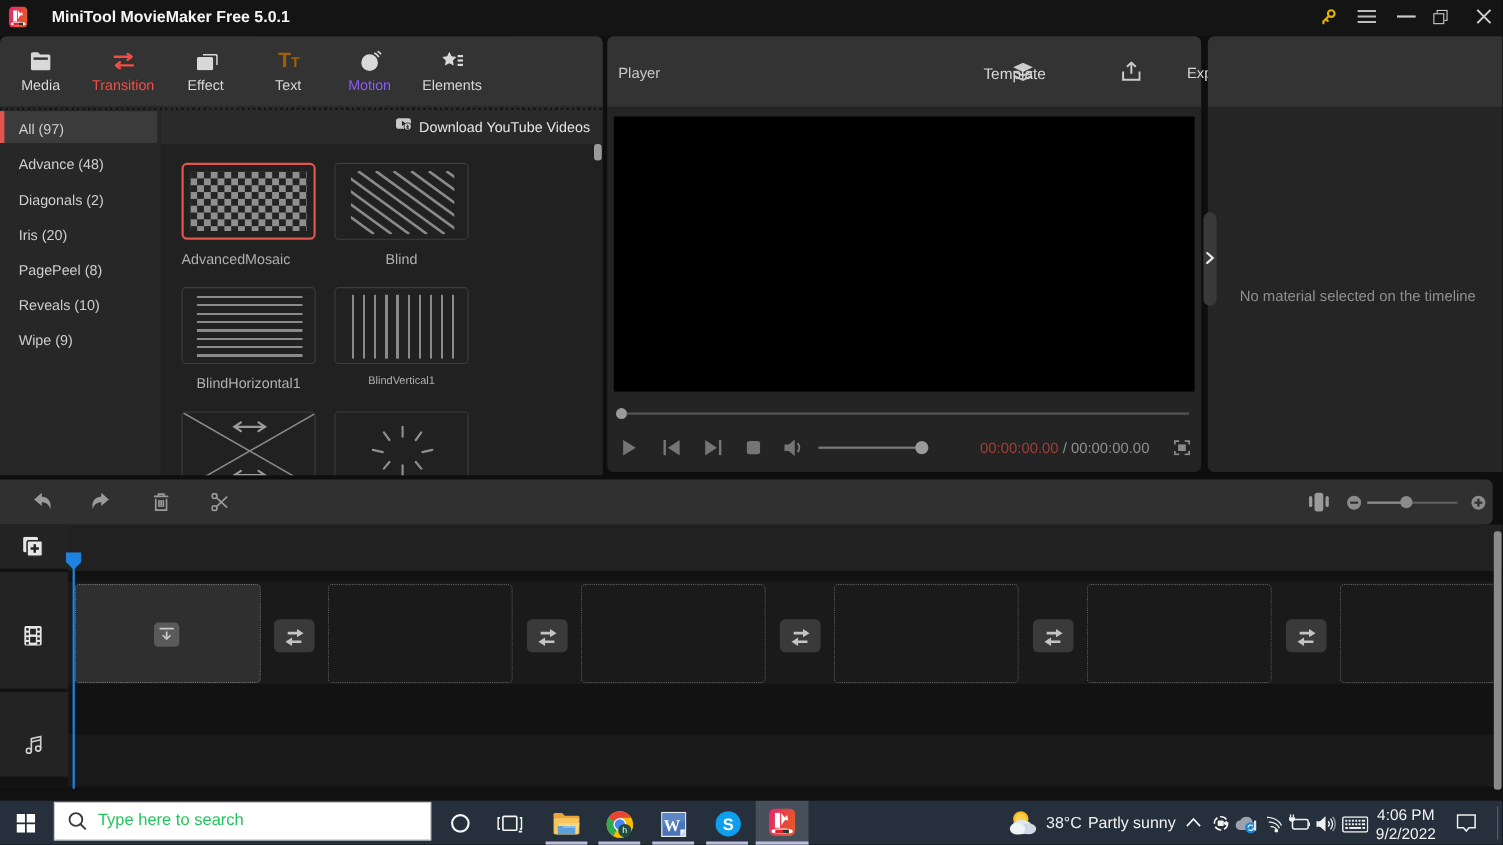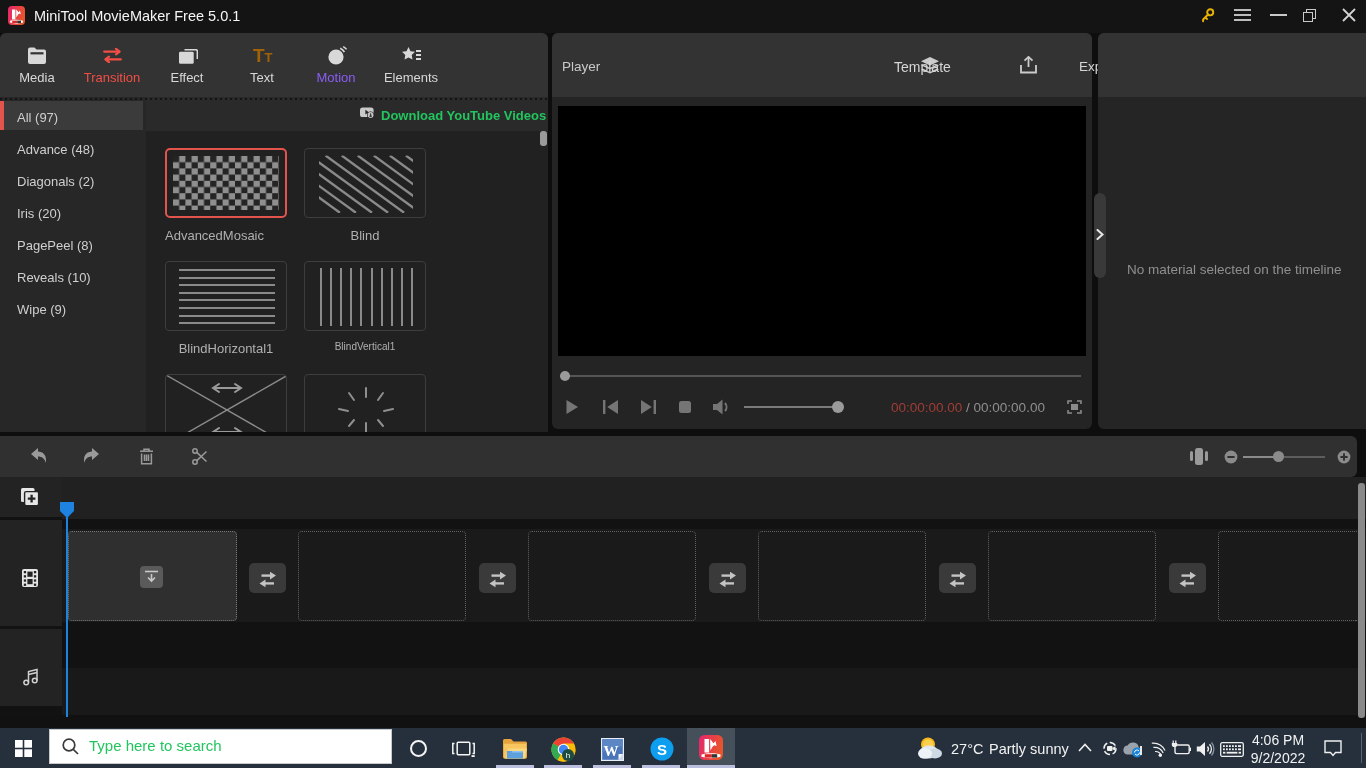--- a/index.html
+++ b/index.html
@@ -21,21 +21,21 @@
           <stop offset="1" stop-color="#e8542b"></stop>
     </linearGradient>
       </defs>
     <rect x="0" y="0" width="17" height="19" rx="4" fill="url(#mtg)"></rect>
     <rect x="4" y="3.5" width="3.4" height="10" fill="#ffffff"></rect>
     <path d="M8.2 3.2 L10.5 6.2 L12 4.6 L12.8 8.2 L11 7.6 L9.8 9 L8.4 11.5 L8.2 8 Z" fill="#ffffff"></path>
     <path d="M2 14.8 C6 13.4 11 13.4 15 14.8 L15 16.6 C11 18 6 18 2 16.6 Z" fill="#ffffff"></path>
     <rect x="4.2" y="14.6" width="5" height="2.6" fill="#e02525"></rect>
     <rect x="9.2" y="14.6" width="3.8" height="2.6" fill="#333333"></rect>
   </svg>
-  <div class="abs" style="left:34px;top:8px;font-size:14.5px;font-weight:normal;color:#f5f5f5;letter-spacing:0px;">MiniTool MovieMaker Free 5.0.1</div>
+  <div class="abs" style="left:47px;top:8px;font-size:14.5px;font-weight:bold;color:#f5f5f5;letter-spacing:0px;">MiniTool MovieMaker Free 5.0.1</div>
 
   <svg class="abs" style="left:1200px;top:7px;" width="16" height="16" viewBox="0 0 18 18">
     <g stroke="#e8b200" stroke-width="2.2" fill="none" stroke-linecap="round">
       <circle cx="11.5" cy="6" r="3.4"></circle>
       <path d="M9 8.5 L3.5 14 M3.5 14 L3.5 16 M5.8 11.7 L8 13.5"></path>
     </g>
   </svg>
   <svg class="abs" style="left:1234px;top:8px;" width="17" height="14" viewBox="0 0 17 14">
     <g stroke="#bdbdbd" stroke-width="2">
         <path d="M0 2h17M0 7h17M0 12h17"></path>
@@ -114,21 +114,21 @@
     <div class="abs" style="left:17px;top:205px;">Wipe (9)</div>
   </div>
 
   <svg class="abs" style="left:360px;top:107px;" width="15" height="12" viewBox="0 0 15 12">
     <rect x="0" y="0.5" width="13.6" height="9.6" rx="2.6" fill="#c9c9c9"></rect>
     <path d="M5.4 2.8 L8.8 5.2 L5.4 7.6 Z" fill="#232323"></path>
     <circle cx="10.6" cy="8" r="3.6" fill="#232323"></circle>
     <circle cx="10.6" cy="8" r="2.9" fill="#c9c9c9"></circle>
     <path d="M10.6 6.3 v2.4 M9.5 7.8 l1.1 1.1 l1.1 -1.1 M9.4 9.6 h2.4" stroke="#232323" stroke-width="0.9" fill="none"></path>
   </svg>
-  <div class="abs" style="left:381px;top:108px;font-size:13px;color:#22c55e;font-weight:bold;">Download YouTube Videos</div>
+  <div class="abs" style="left:381px;top:108px;font-size:13px;color:#e5e5e5;">Download YouTube Videos</div>
 
   <div class="abs" style="left:540px;top:131px;width:7px;height:15px;border-radius:3px;background:#9a9a9a;"></div>
 
   <div id="thumbs" style="position:absolute;left:146px;top:97px;width:402px;height:335px;overflow:hidden;">
 
     <div class="abs" style="left:19px;top:51px;width:122px;height:70px;border:2px solid #e2544c;border-radius:5px;background:#212121;">
       <svg class="abs" style="left:6px;top:6px;" width="106" height="54" viewBox="0 0 106 54">
         <defs>
           <pattern id="chk" width="12.4" height="12.4" patternUnits="userSpaceOnUse">
             <rect width="12.4" height="12.4" fill="#242424"></rect>
@@ -512,21 +512,21 @@
     <div class="abs" style="left:642px;top:765px;width:38px;height:3px;background:#bcbedd;"></div>
     <div class="abs" style="left:687px;top:765px;width:48px;height:3px;background:#bcbedd;"></div>
 
     <svg class="abs" style="left:917px;top:736px;" width="26" height="23" viewBox="0 0 26 23">
       <circle cx="11" cy="8.5" r="7" fill="#f7b916"></circle>
       <circle cx="11" cy="8.5" r="5.2" fill="#fccf4e"></circle>
       <ellipse cx="12" cy="16" rx="9.5" ry="6.5" fill="#dfe7ef"></ellipse>
       <ellipse cx="18" cy="17.5" rx="7" ry="5" fill="#cfd9e4"></ellipse>
       <ellipse cx="8" cy="17.5" rx="7" ry="5.2" fill="#eef3f8"></ellipse>
     </svg>
-    <div class="abs" style="left:951px;top:741px;font-size:14.5px;color:#f2f2f2;">27°C</div>
+    <div class="abs" style="left:951px;top:741px;font-size:14.5px;color:#f2f2f2;">38°C</div>
     <div class="abs" style="left:989px;top:741px;font-size:14.5px;color:#f2f2f2;">Partly sunny</div>
 
     <svg class="abs" style="left:1078px;top:743px;" width="14" height="9" viewBox="0 0 14 9">
       <path d="M1 8 L7 1.5 L13 8" stroke="#f0f0f0" stroke-width="1.6" fill="none"></path>
     </svg>
 
     <svg class="abs" style="left:1103px;top:741px;" width="15" height="15" viewBox="0 0 15 15">
       <g fill="none" stroke="#f0f0f0" stroke-width="1.5">
         <circle cx="7" cy="7.5" r="6" stroke-dasharray="6.5 2.6"></circle>
         <rect x="4" y="5" width="5.5" height="5" rx="1" fill="#f0f0f0" stroke="none"></rect>

